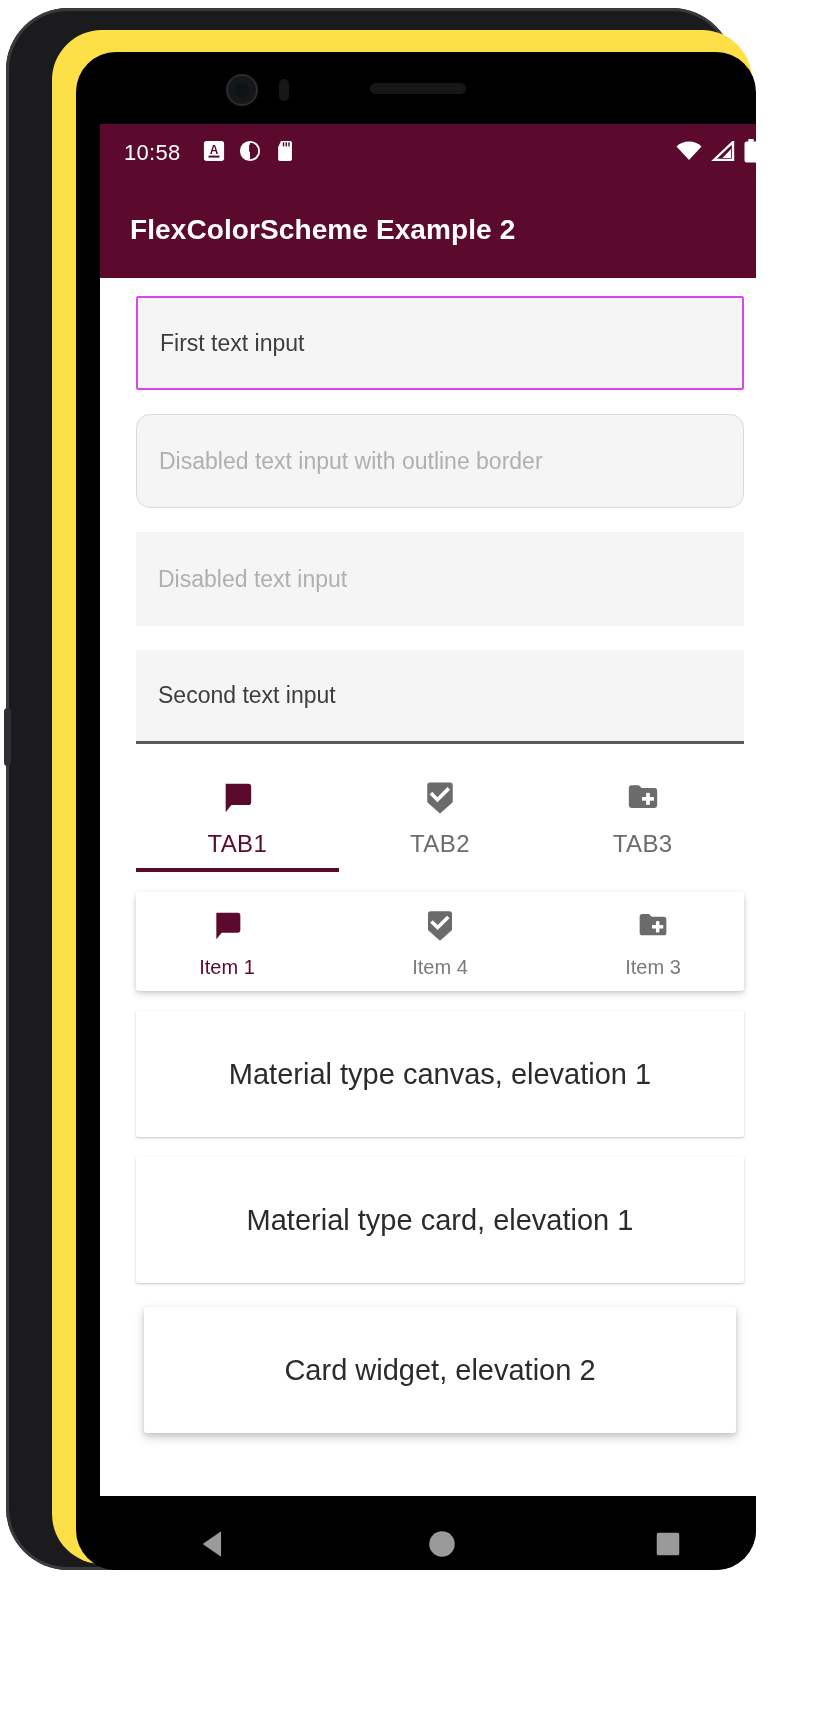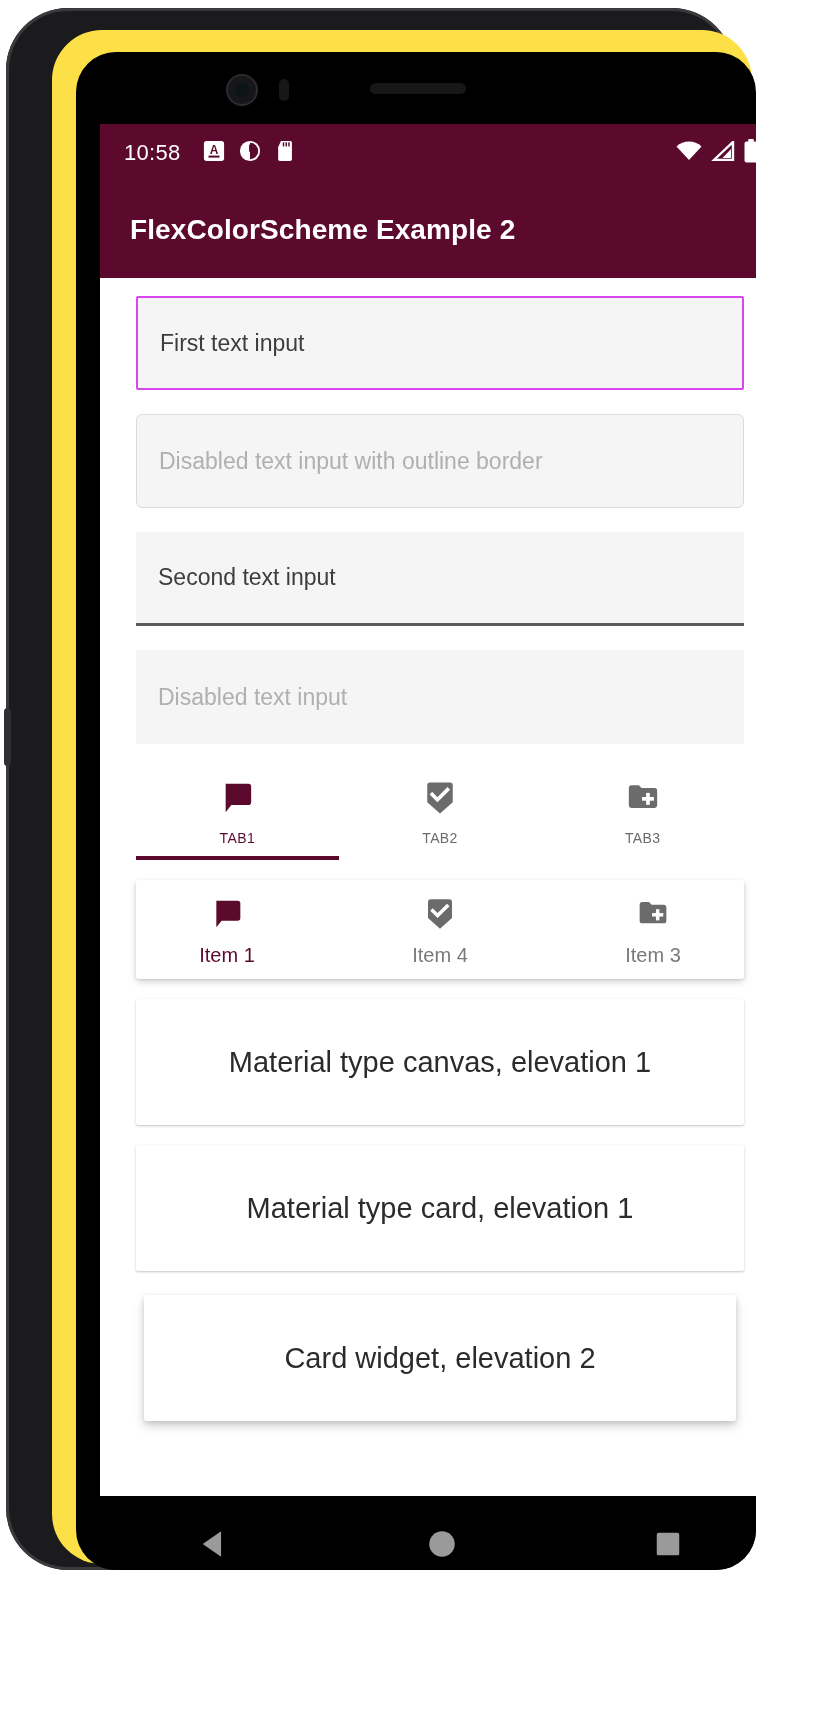--- a/index.html
+++ b/index.html
@@ -147,21 +147,21 @@
     padding: 0 22px;
     margin-bottom: 24px;
     position: relative;
   }
   .tf-outline {
     border: 2px solid #d946ef;
     border-radius: 2px;
   }
   .tf-outline-disabled {
     border: 1px solid #dadada;
-    border-radius: 6px;
+    border-radius: 14px;
   }
   .tf-under {
     border-bottom: 3px solid #5b5b5b;
   }
   .tf-under-disabled {
     border-bottom: 0;
   }
   .tf-label { font-size: 23px; color: #3d3d3d; }
   .tf-label.dim { color: #b0b0b0; }
 
@@ -173,21 +173,21 @@
   }
   .tab {
     flex: 1;
     display: flex; flex-direction: column;
     align-items: center;
     padding: 10px 0 0 0;
     position: relative;
   }
   .tab-icon { height: 40px; display: flex; align-items: center; }
   .tab-label {
-    font-size: 14px;
+    font-size: 24px;
     margin-top: 12px; margin-bottom: 14px;
     color: #6b6b6b;
     letter-spacing: 0.4px;
   }
   .tab.active .tab-label { color: #5b0a2e; }
   .tab-underline {
     position: absolute; bottom: 0; left: 0; right: 0;
     height: 4px; background: transparent;
   }
   .tab.active .tab-underline { background: #5b0a2e; }
@@ -318,25 +318,25 @@
 
           <div class="app-body">
 
             <div class="pad">
               <div class="tf tf-outline">
                 <span class="tf-label">First text input</span>
               </div>
               <div class="tf tf-outline-disabled">
                 <span class="tf-label dim">Disabled text input with outline border</span>
               </div>
+              <div class="tf tf-under-disabled">
+                <span class="tf-label dim">Disabled text input</span>
+              </div>
               <div class="tf tf-under">
                 <span class="tf-label">Second text input</span>
-              </div>
-              <div class="tf tf-under-disabled">
-                <span class="tf-label dim">Disabled text input</span>
               </div>
             </div>
 
             <div class="tab-bar pad">
               <div class="tab active">
                 <span class="tab-icon">
                   <svg width="34" height="34" viewBox="0 0 24 24">
                     <path d="M4 2 h16 a2 2 0 0 1 2 2 v11 a2 2 0 0 1 -2 2 H8 l-4 5 Z" fill="#5b0a2e"></path>
                   </svg>
                 </span>

